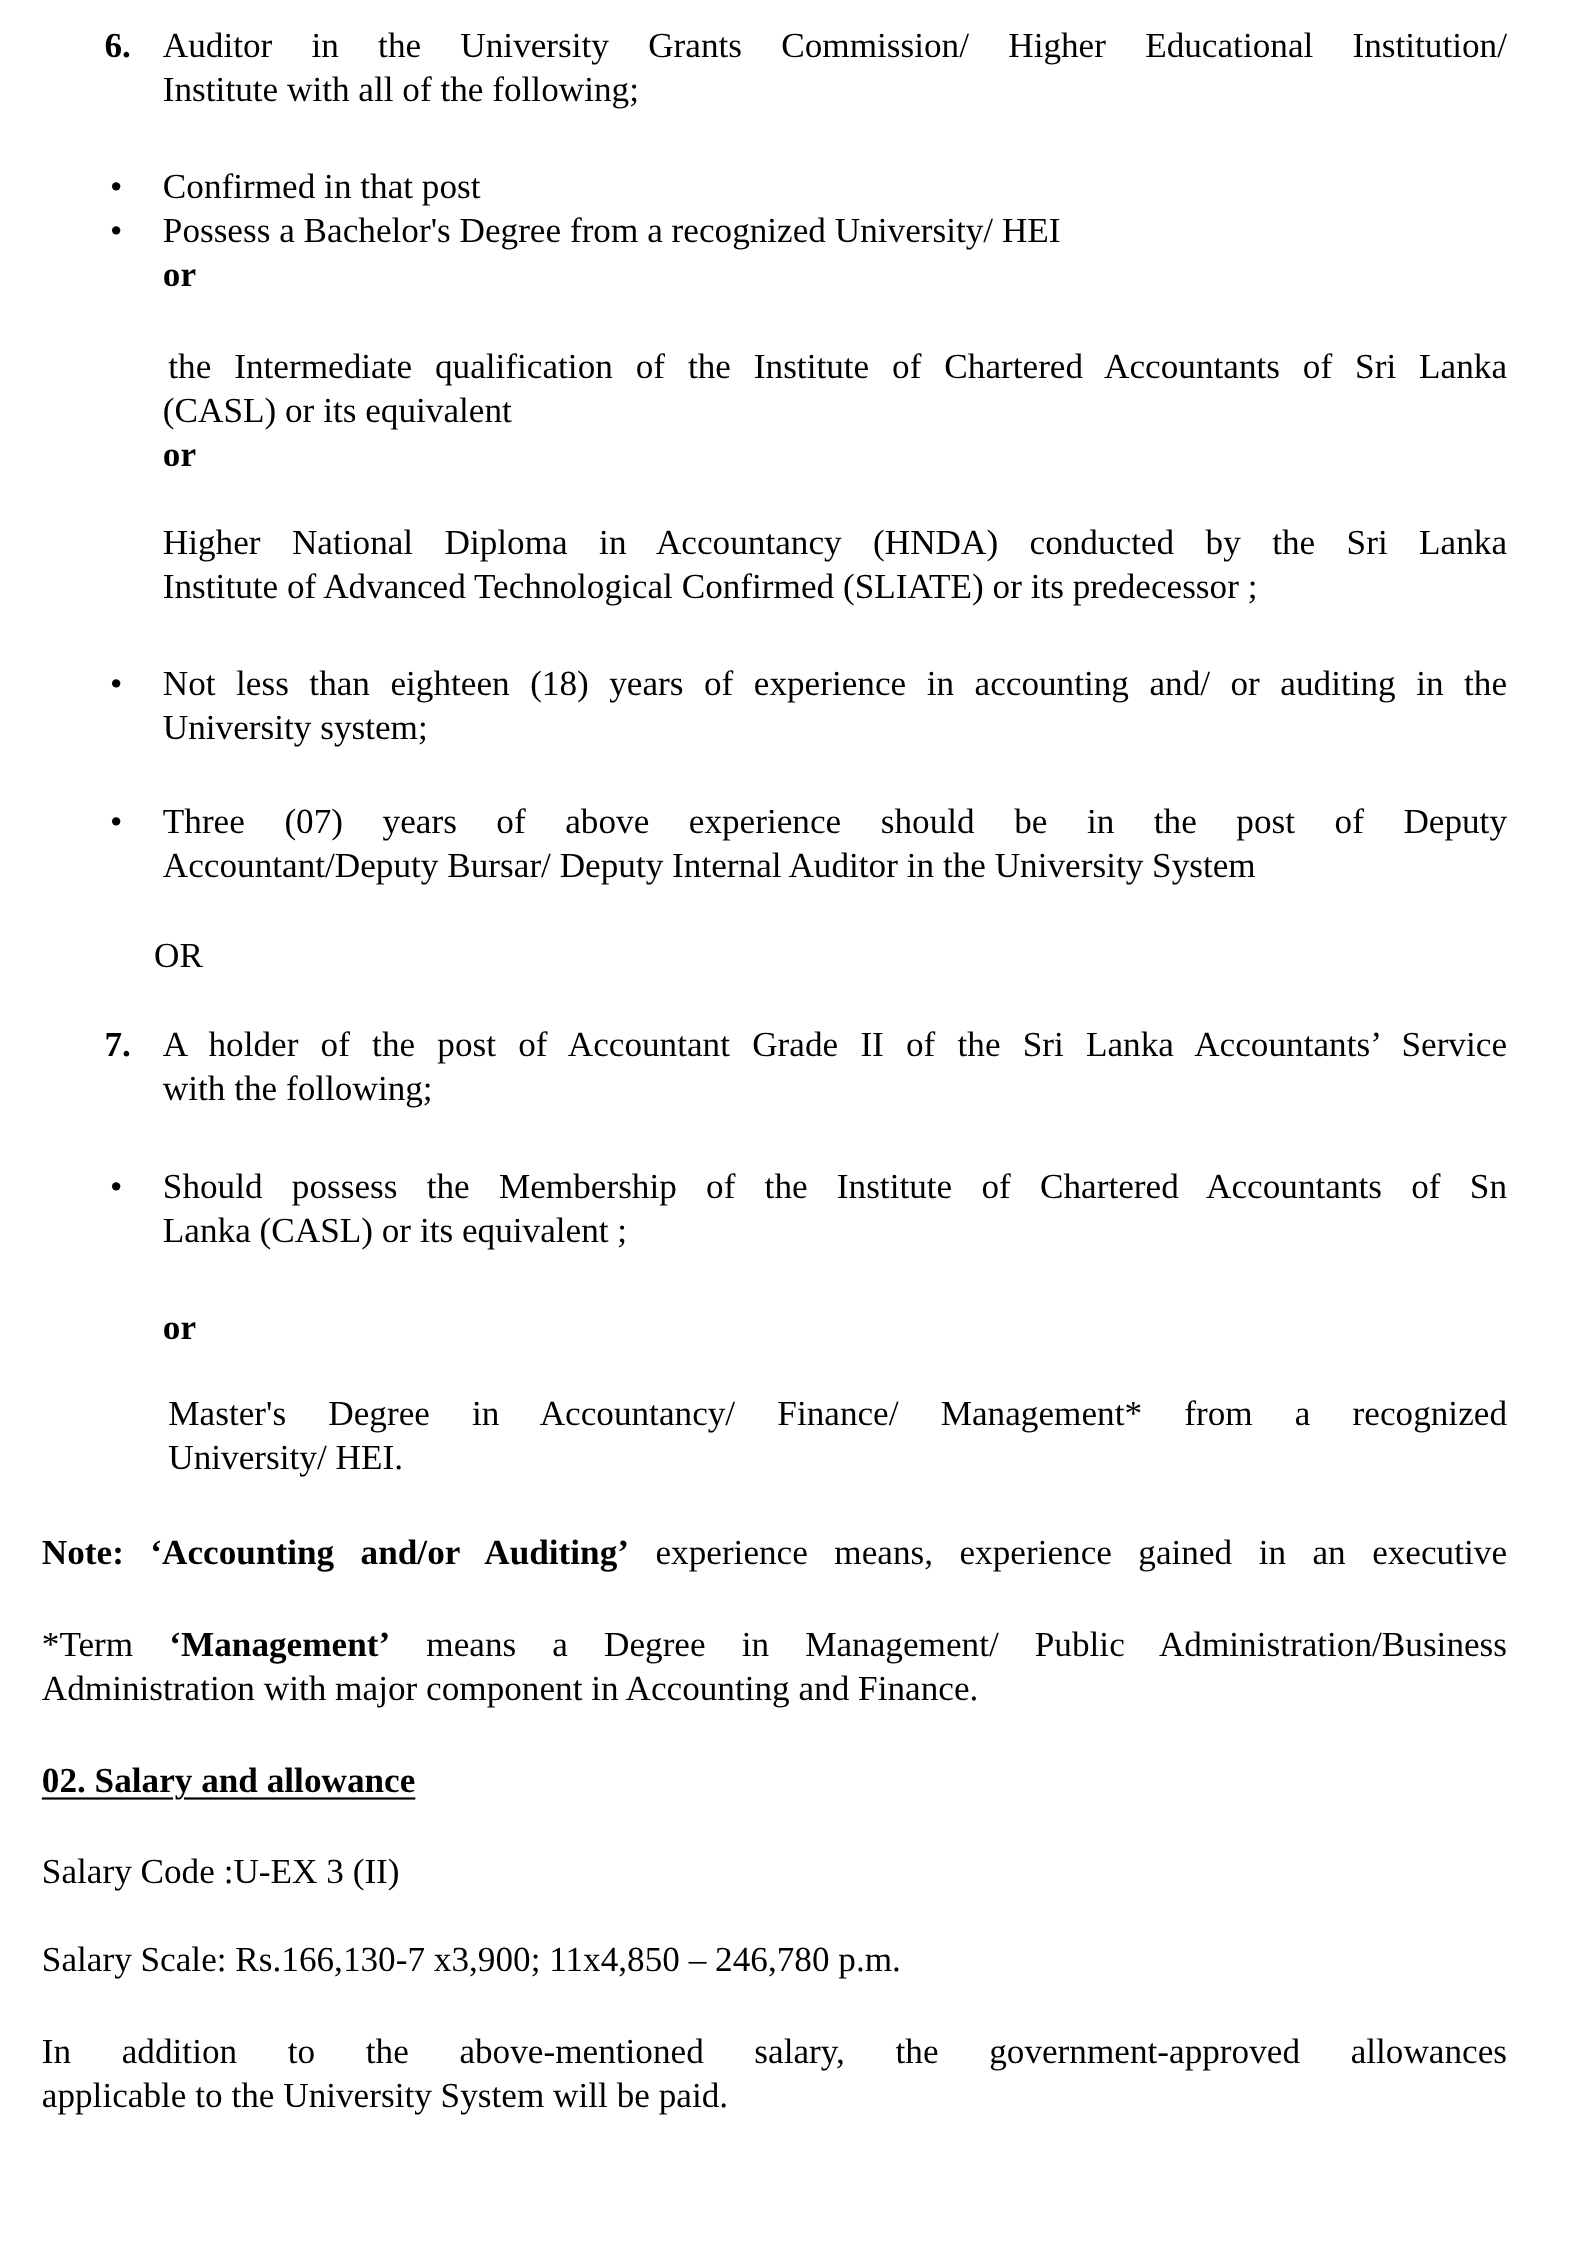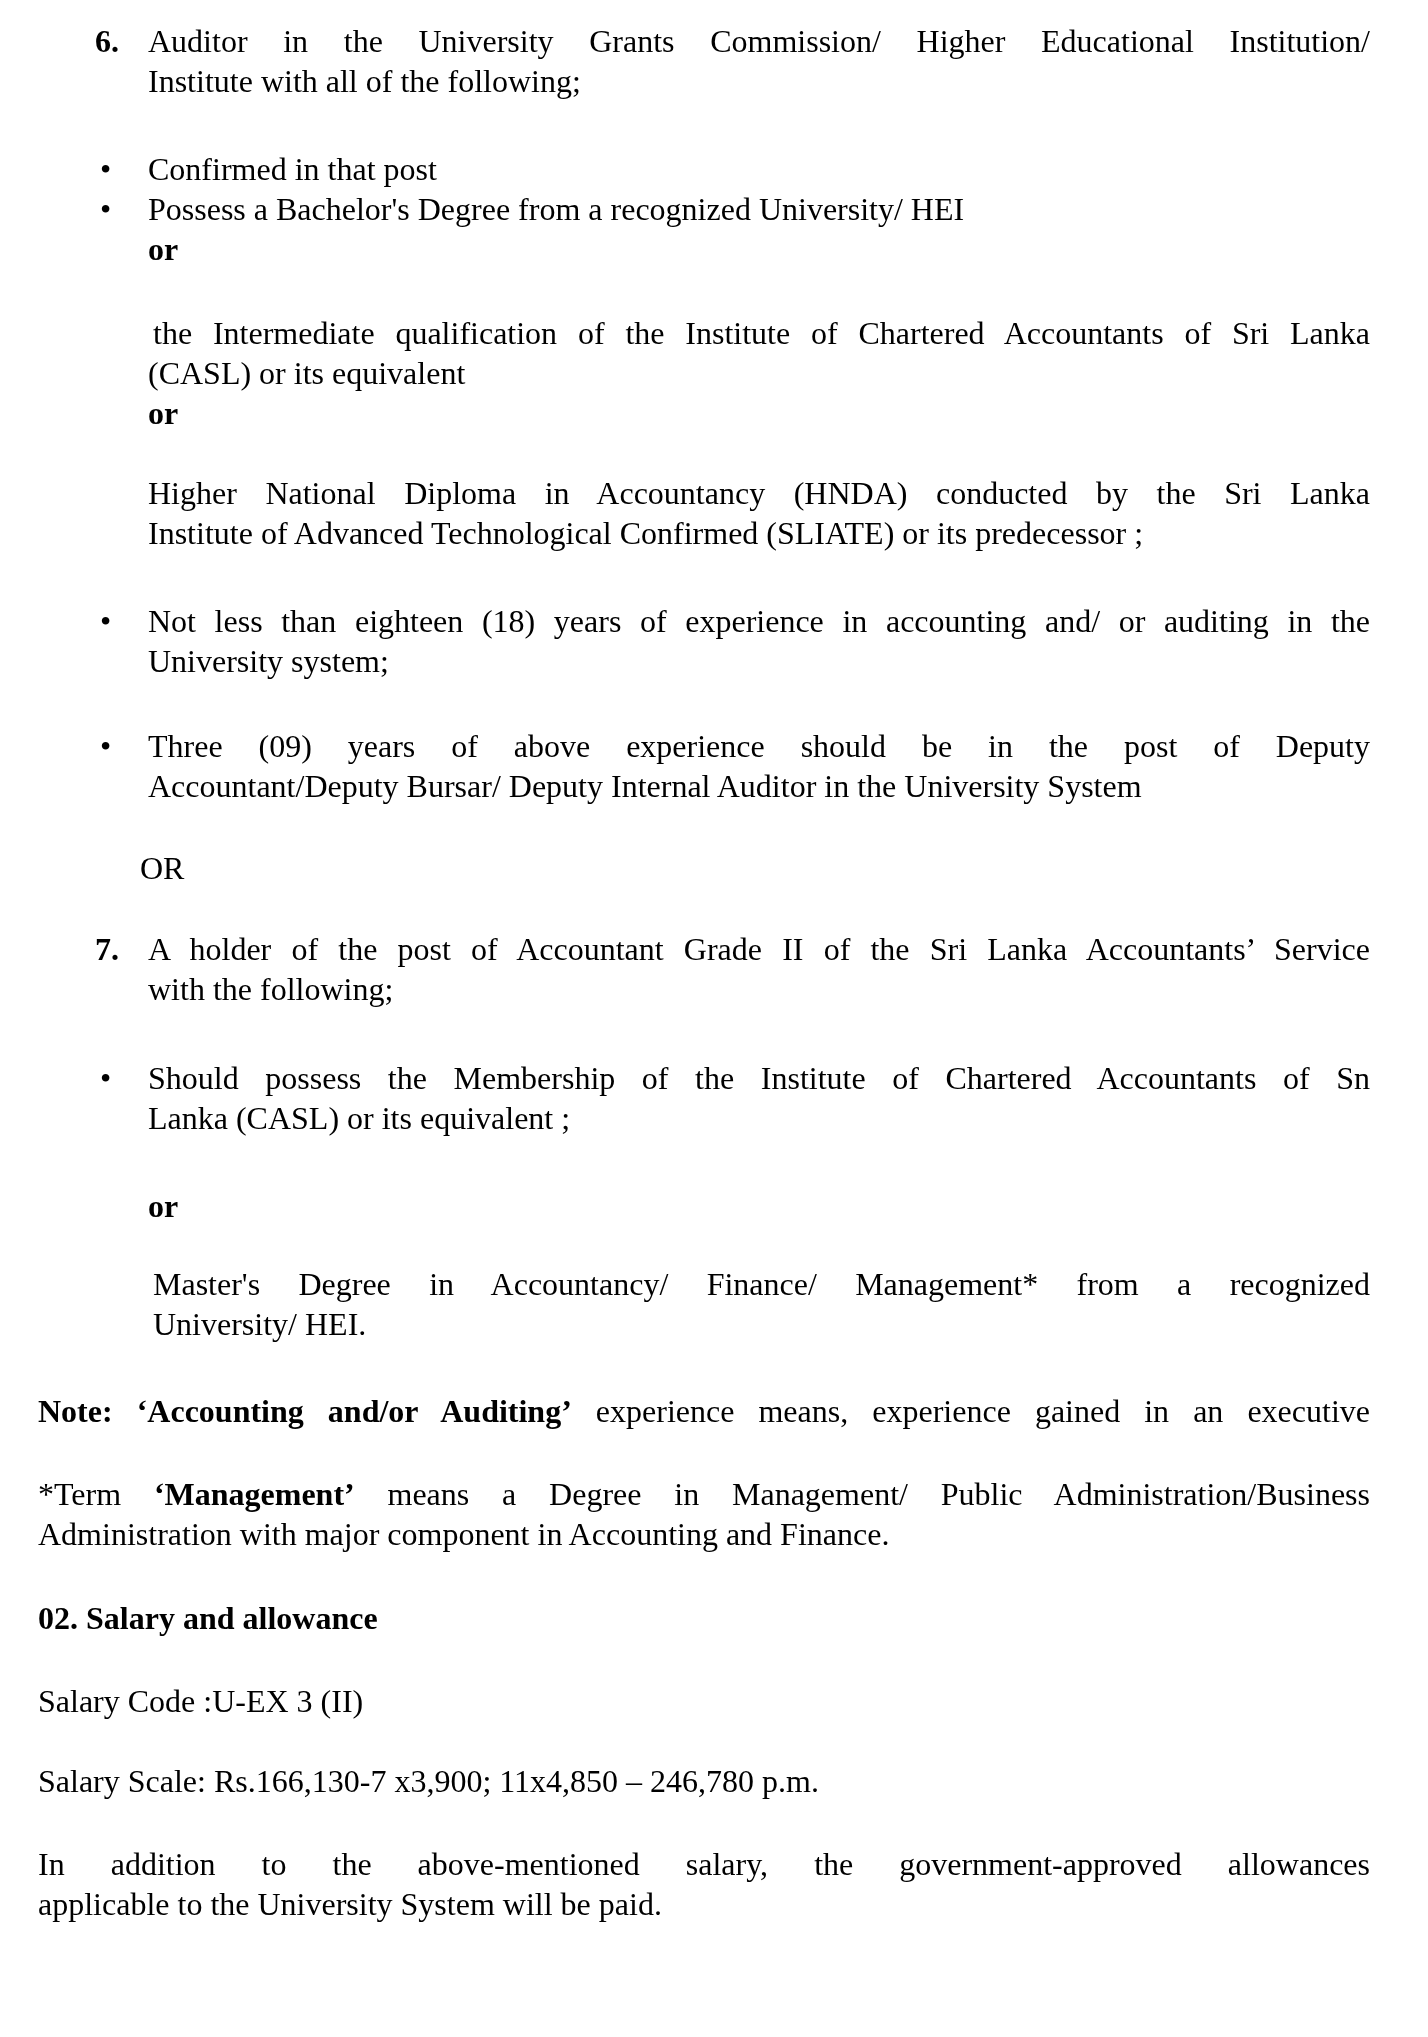--- a/index.html
+++ b/index.html
@@ -13,21 +13,21 @@
   .block{margin:0 0 0 0;}
   .ind{margin-left:110px;position:relative;}
   .line{position:relative;}
   .jl{text-align:justify;text-align-last:justify;}
   .sp{padding-left:5px;}
   .b{font-weight:bold;}
   .marker{position:absolute;left:-53px;top:0;font-weight:bold;}
   .bmark{position:absolute;left:-48px;top:0;}
   .orline{font-weight:bold;}
   .ordiv{margin-left:102px;}
-  .h2u{font-weight:bold;text-decoration-thickness:2px;text-underline-offset:5px;}
+  .h2u{font-weight:bold;text-decoration:underline;text-decoration-thickness:2px;text-underline-offset:5px;}
   .mb38{margin-bottom:38px}.mb40{margin-bottom:40px}.mb41{margin-bottom:41px}
   .mb42{margin-bottom:42px}.mb43{margin-bottom:43px}.mb44{margin-bottom:44px}
   .mb45{margin-bottom:45px}.mb47{margin-bottom:47px}.mb48{margin-bottom:48px}
   .mb49{margin-bottom:49px}
 </style>
 </head>
 <body>
 
 <div class="page">
 
@@ -60,21 +60,21 @@
 
   <section class="block ind mb45">
     <div class="line jl">
       <span class="bmark">•</span><span>Not less than eighteen (18) years of experience in accounting and/ or auditing in the</span>
     </div>
     <div class="line">University system;</div>
   </section>
 
   <section class="block ind mb42">
     <div class="line jl">
-      <span class="bmark">•</span><span>Three (09) years of above experience should be in the post of Deputy</span>
+      <span class="bmark">•</span><span>Three (07) years of above experience should be in the post of Deputy</span>
     </div>
     <div class="line">Accountant/Deputy Bursar/ Deputy Internal Auditor in the University System</div>
   </section>
 
   <section class="block ordiv mb41">
     <div class="line">OR</div>
   </section>
 
   <section class="block ind mb49">
     <span class="marker">7.</span>

